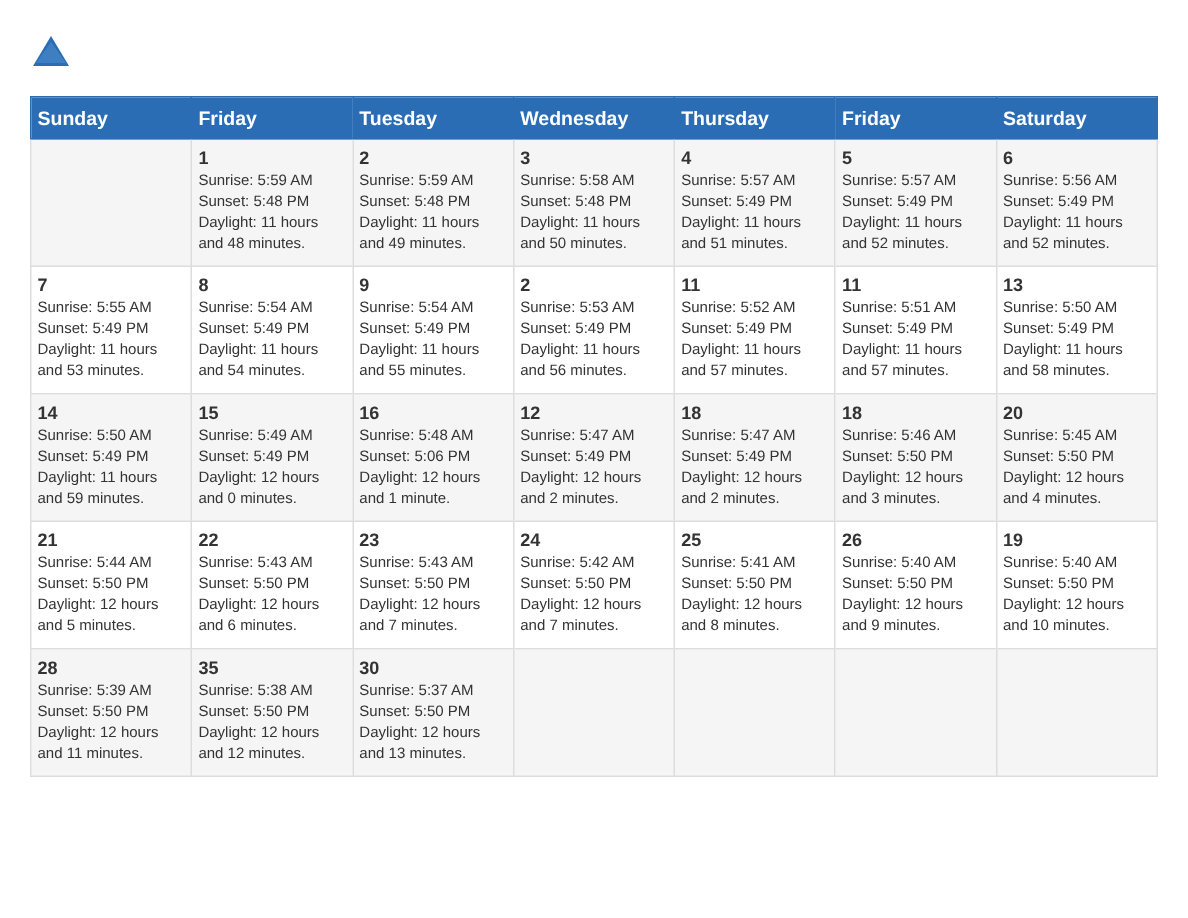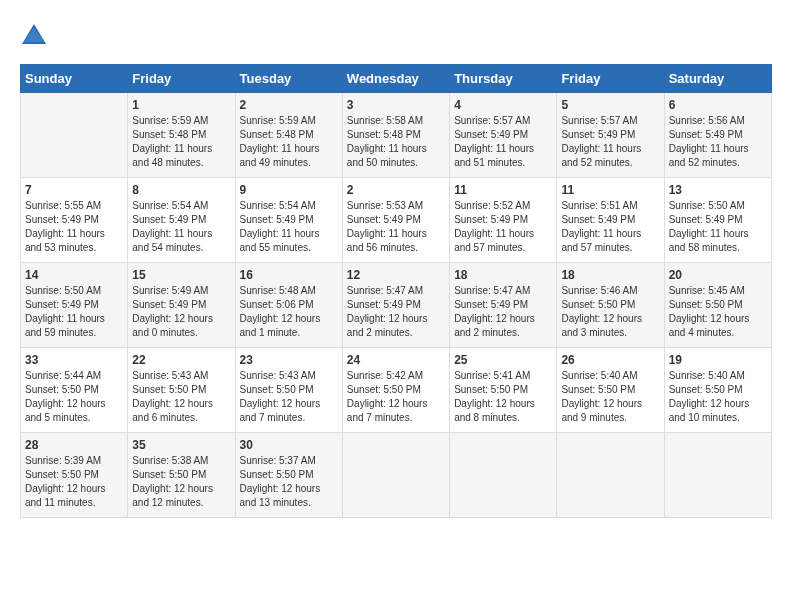--- a/index.html
+++ b/index.html
@@ -269,21 +269,21 @@
         <td>
           <span class="day-number">20</span>
           <div class="day-info">Sunrise: 5:45 AM
 Sunset: 5:50 PM
 Daylight: 12 hours
 and 4 minutes.</div>
         </td>
       </tr>
       <tr>
         <td>
-          <span class="day-number">33</span>
+          <span class="day-number">21</span>
           <div class="day-info">Sunrise: 5:44 AM
 Sunset: 5:50 PM
 Daylight: 12 hours
 and 5 minutes.</div>
         </td>
         <td>
           <span class="day-number">22</span>
           <div class="day-info">Sunrise: 5:43 AM
 Sunset: 5:50 PM
 Daylight: 12 hours

